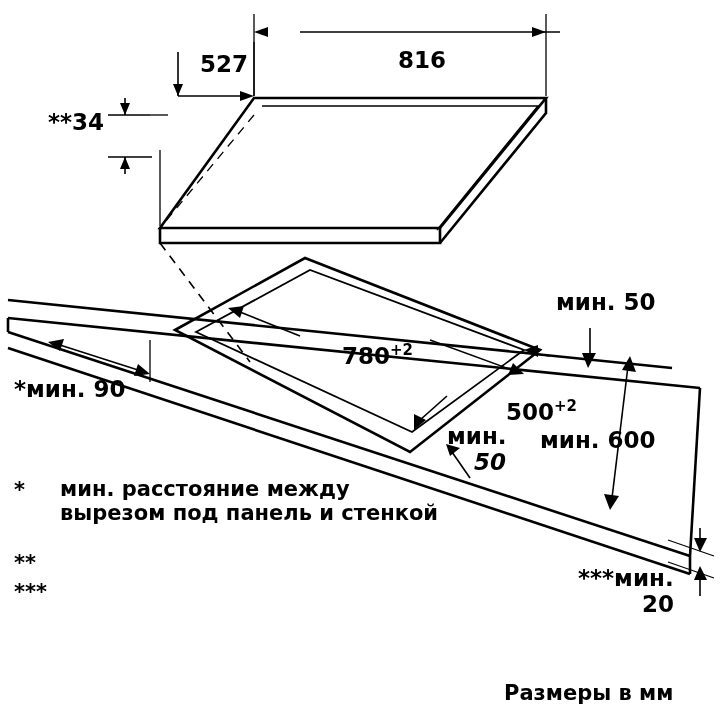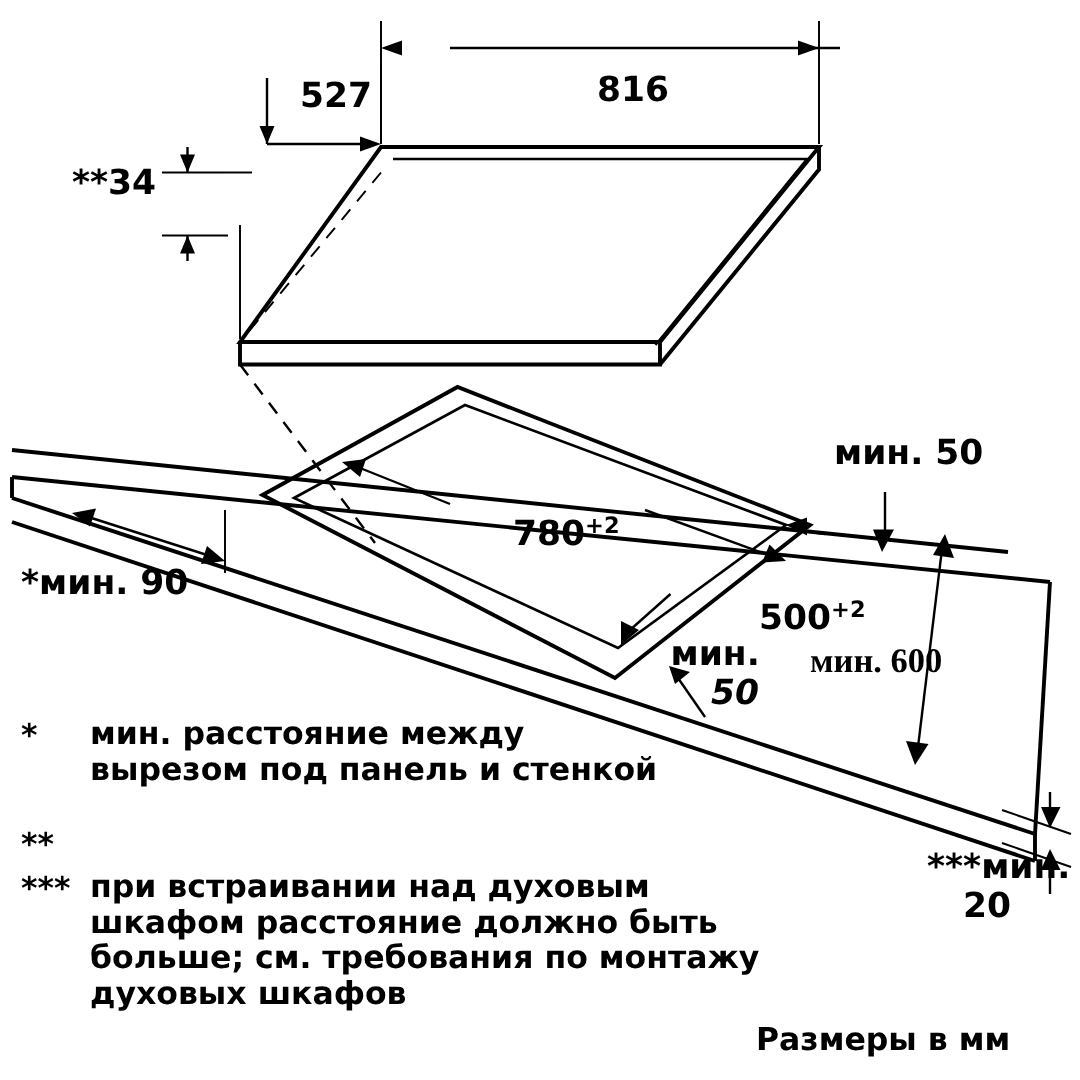--- a/index.html
+++ b/index.html
@@ -153,32 +153,28 @@
     <span>500</span><span class="dim-sup">+2</span>
   </div>
 
   <div class="lbl dim" style="left:14px; top:377px;">*мин. 90</div>
 
   <div class="lbl dim" style="left:556px; top:290px;">мин. 50</div>
 
   <div class="lbl dim" style="left:447px; top:424px;">мин.</div>
   <div class="lbl dim" style="left:474px; top:450px;font-style:italic;">50</div>
 
-  <div class="lbl dim" style="left:540px; top:428px;font-family:Liberation Serif, serif;">мин. 600</div>
+  <div class="lbl dim" style="left:540px; top:428px;">мин. 600</div>
 
-  <div class="lbl dim" style="left:578px; top:566px;margin-left:40px;">***мин.</div>
+  <div class="lbl dim" style="left:578px; top:566px;">***мин.</div>
   <div class="lbl dim" style="left:642px; top:592px;">20</div>
 
   <div class="note-marker" style="left:14px; top:478px;">*</div>
   <div class="lbl note" style="left:60px; top:478px;">мин. расстояние между
 вырезом под панель и стенкой</div>
 
   <div class="note-marker" style="left:14px; top:551px;">**</div>
 
   <div class="note-marker" style="left:14px; top:580px;">***</div>
-  <div class="lbl note" style="left:60px; top:580px;">при встраивании над духовым
-шкафом расстояние должно быть
-больше; см. требования по монтажу
-духовых шкафов</div>
 
   <div class="lbl footer" style="left:504px; top:682px;">Размеры в мм</div>
 
 </div>
 
 </body></html>

